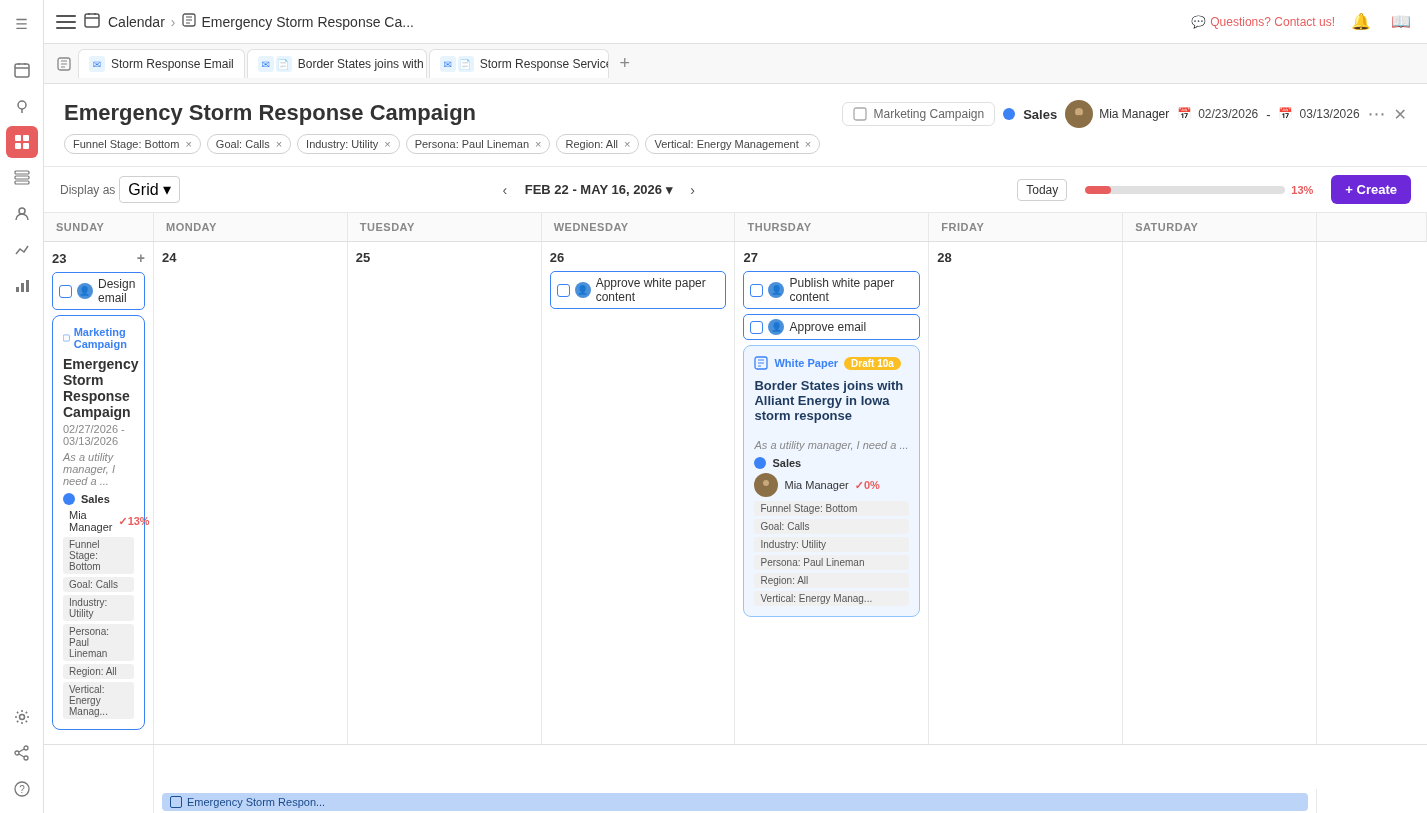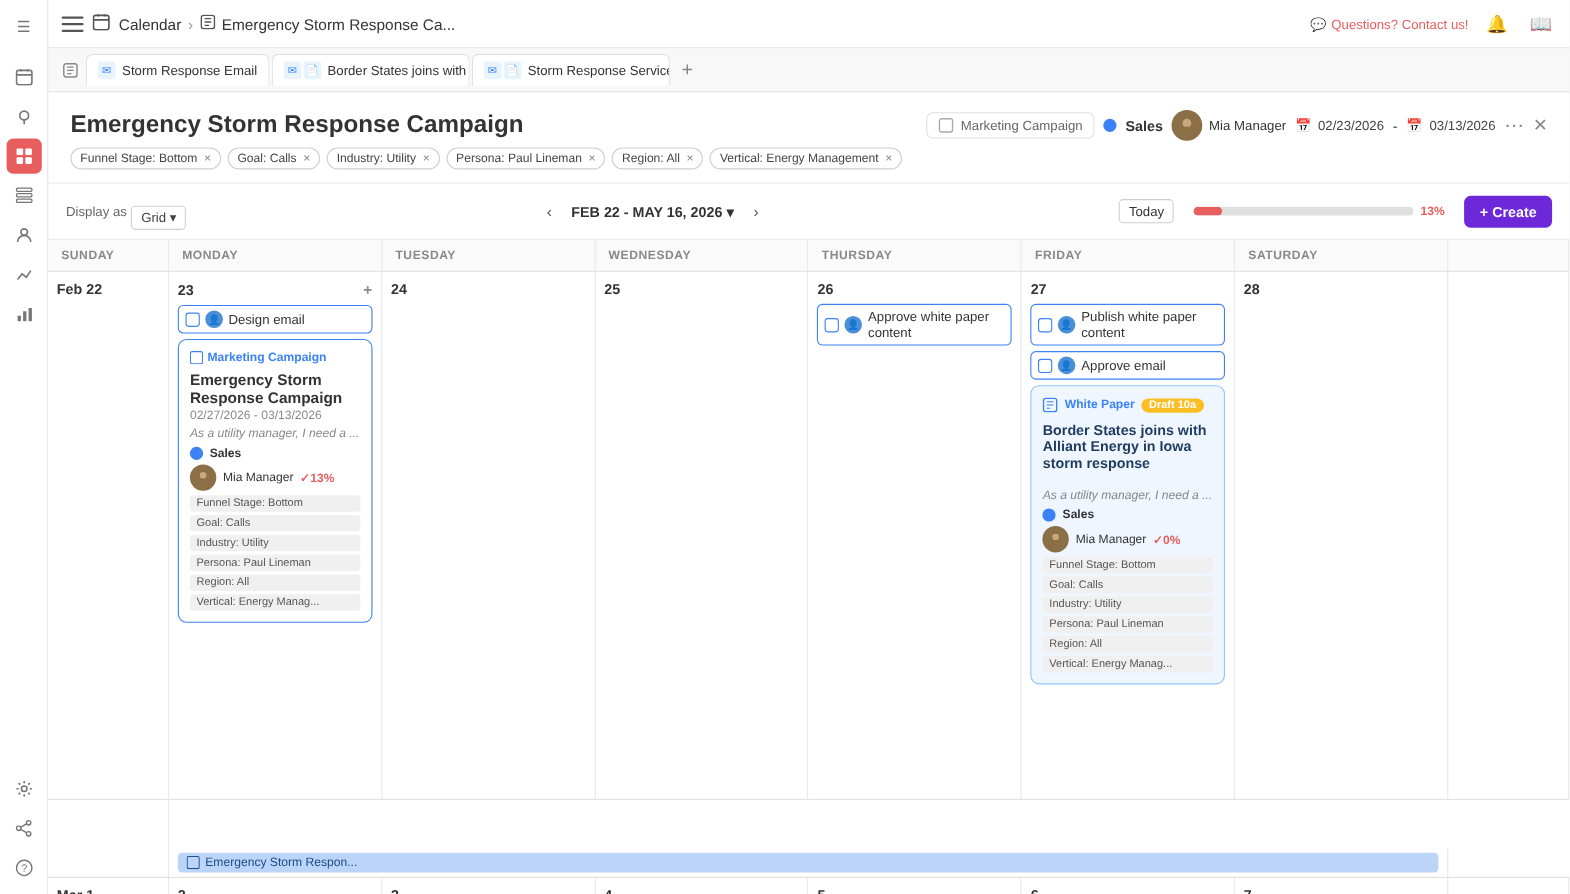--- a/index.html
+++ b/index.html
@@ -42,21 +42,21 @@
     .close-btn { color: #888; cursor: pointer; font-size: 16px; }
 
     
     .tags-row { display: flex; flex-wrap: wrap; gap: 6px; }
     .tag { display: flex; align-items: center; gap: 4px; padding: 3px 8px; border: 1px solid #d0d0d0; border-radius: 14px; font-size: 11px; color: #444; background: #fff; }
     .tag-close { cursor: pointer; color: #888; font-size: 11px; margin-left: 2px; }
 
     
     .cal-toolbar { background: #fff; padding: 8px 16px; display: flex; align-items: center; gap: 10px; border-bottom: 1px solid #e8e8e8; }
     .display-as { font-size: 12px; color: #666; display: flex; align-items: center; gap: 4px; }
-    .grid-btn { font-size: 12px; color: #404040; border: 1px solid #d0d0d0; border-radius: 4px; padding: 3px 8px; cursor: pointer; background: #fff; margin-top: 12px; }
+    .grid-btn { font-size: 16px; color: #000000; border: 1px solid #d0d0d0; border-radius: 4px; padding: 3px 8px; cursor: pointer; background: #fff; }
     .nav-center { display: flex; align-items: center; gap: 8px; margin: 0 auto; }
     .nav-btn { width: 24px; height: 24px; display: flex; align-items: center; justify-content: center; cursor: pointer; color: #555; border: none; background: none; font-size: 14px; }
     .date-range-label { font-size: 13px; font-weight: 600; color: #333; display: flex; align-items: center; gap: 4px; cursor: pointer; }
     .today-btn { font-size: 12px; color: #333; border: 1px solid #d0d0d0; border-radius: 4px; padding: 3px 8px; cursor: pointer; background: #fff; }
     .progress-bar-container { display: flex; align-items: center; gap: 6px; margin-left: 8px; }
     .progress-bar { width: 200px; height: 8px; background: #e0e0e0; border-radius: 4px; overflow: hidden; }
     .progress-fill { height: 100%; background: #e85d5d; border-radius: 4px; }
     .progress-label { font-size: 11px; color: #e85d5d; font-weight: 600; }
     .create-btn { background: #6d28d9; color: #fff; border: none; border-radius: 6px; padding: 7px 14px; font-size: 13px; font-weight: 600; cursor: pointer; display: flex; align-items: center; gap: 5px; margin-left: 8px; }
 
@@ -337,25 +337,20 @@
         <div class="cal-header-cell">TUESDAY</div>
         <div class="cal-header-cell">WEDNESDAY</div>
         <div class="cal-header-cell">THURSDAY</div>
         <div class="cal-header-cell">FRIDAY</div>
         <div class="cal-header-cell">SATURDAY</div>
         <div class="cal-header-cell"></div>
       </div>
 
       <div class="cal-week-row">
 
-        <div class="cal-day-cell">
-          <div class="day-num">
-            <span>Feb 22</span>
-          </div>
-        </div>
 
         <div class="cal-day-cell">
           <div class="day-num">
             <span>23</span>
             <span class="add-day-btn">+</span>
           </div>
           <div class="task-card">
             <div class="task-checkbox"></div>
             <div class="task-avatar" style="background:#4a90d9;">👤</div>
             <span>Design email</span>

